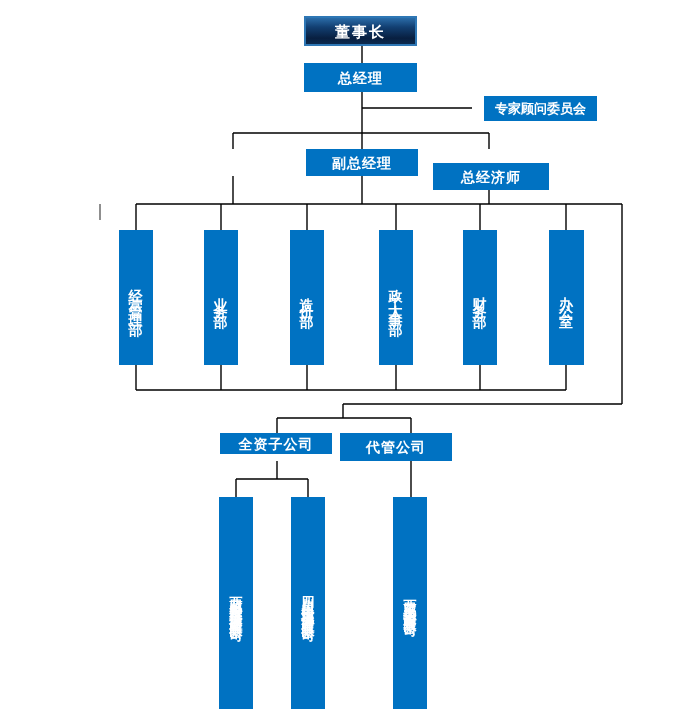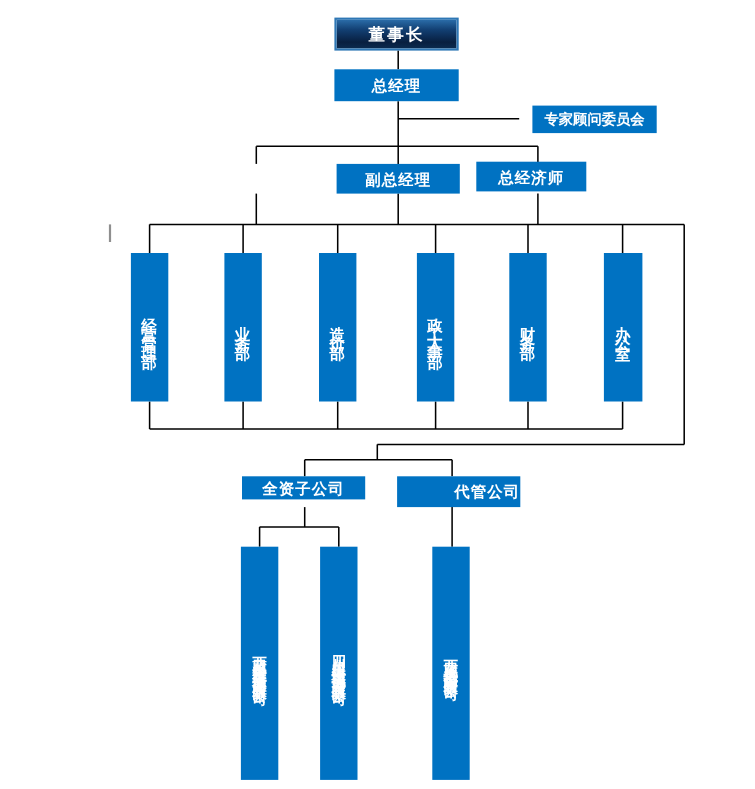--- a/index.html
+++ b/index.html
@@ -94,21 +94,21 @@
     <span>总经理</span>
   </div>
 
   <div class="node advisory" style="left:472px;top:96px;width:113px;height:25px;margin-left:12px;">
     <span>专家顾问委员会</span>
   </div>
 
   <div class="node h-label" style="left:306px;top:149px;width:112px;height:27px;">
     <span>副总经理</span>
   </div>
-  <div class="node h-label" style="left:433px;top:147px;width:100px;height:27px;">
+  <div class="node h-label" style="left:433px;top:163px;width:116px;height:27px;">
     <span>总经济师</span>
   </div>
 
   <div class="node vbox dept" style="left:119px;top:230px;width:34px;height:135px;">
     <span>经营管理部</span>
   </div>
   <div class="node vbox dept" style="left:204px;top:230px;width:34px;height:135px;">
     <span>业务部</span>
   </div>
   <div class="node vbox dept" style="left:290px;top:230px;width:34px;height:135px;">
@@ -120,21 +120,21 @@
   <div class="node vbox dept" style="left:463px;top:230px;width:34px;height:135px;">
     <span>财务部</span>
   </div>
   <div class="node vbox dept" style="left:549px;top:230px;width:35px;height:135px;">
     <span>办公室</span>
   </div>
 
   <div class="node h-label" style="left:220px;top:433px;width:112px;height:21px;">
     <span>全资子公司</span>
   </div>
-  <div class="node h-label" style="left:361px;top:433px;width:112px;height:28px;justify-content:flex-end;">
+  <div class="node h-label" style="left:340px;top:433px;width:112px;height:28px;">
     <span>代管公司</span>
   </div>
 
   <div class="node vbox company" style="left:219px;top:497px;width:34px;height:212px;">
     <span>西藏鉴科工程建设监理有限公司</span>
   </div>
   <div class="node vbox company" style="left:291px;top:497px;width:34px;height:212px;">
     <span>四川星田建设项目管理有限公司</span>
   </div>
   <div class="node vbox company" style="left:393px;top:497px;width:34px;height:212px;">

